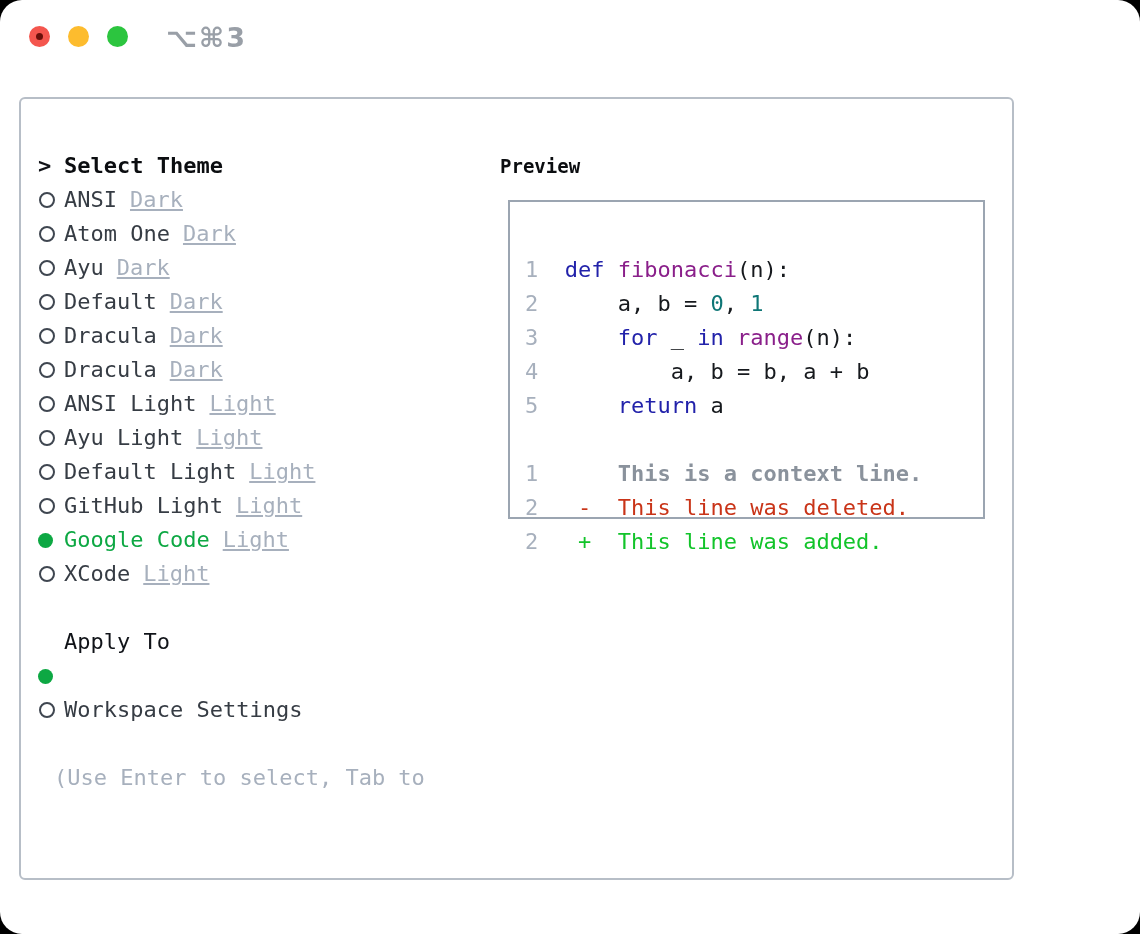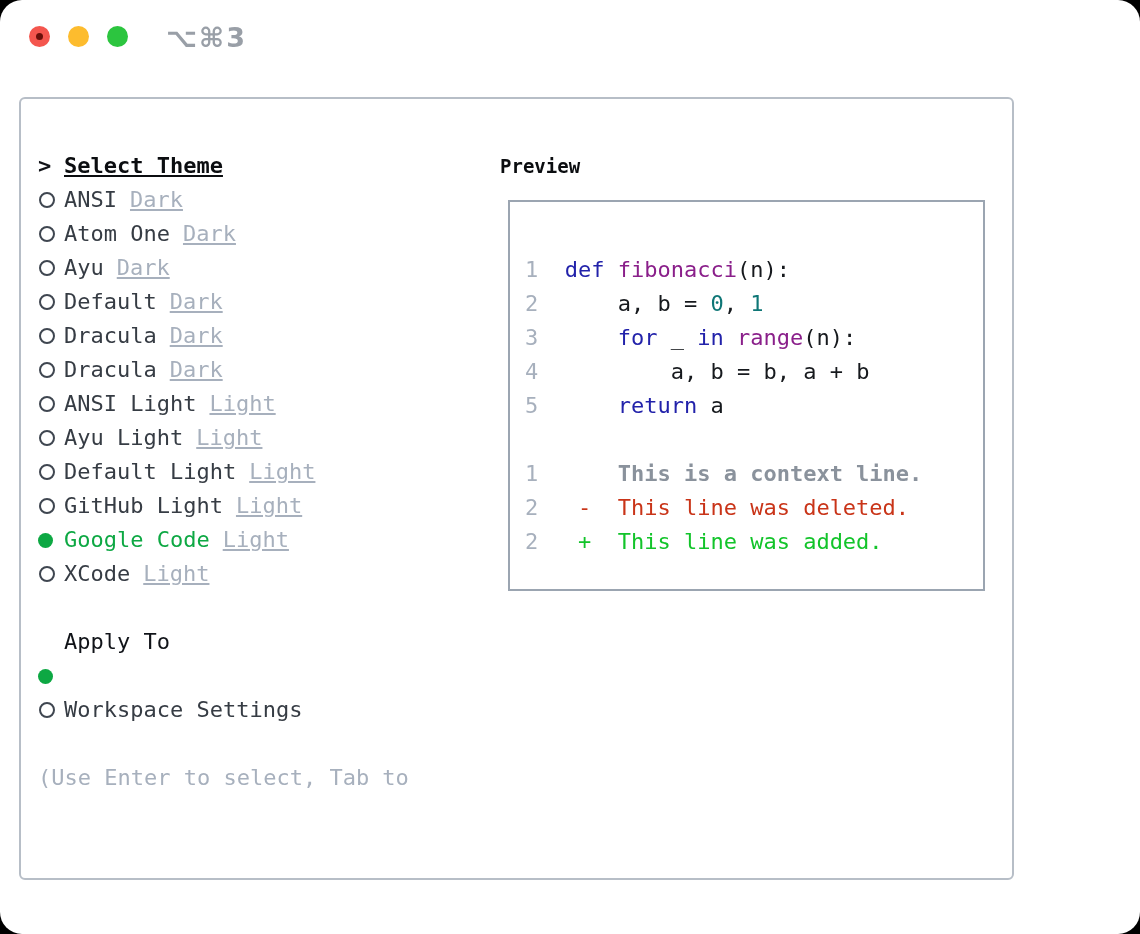--- a/index.html
+++ b/index.html
@@ -57,33 +57,33 @@
   .row .marker{
     width:26px;height:34px;display:flex;align-items:center;flex:0 0 26px;
   }
   .chev{font-weight:bold;color:#111318;}
   .circle{
     width:12px;height:12px;border-radius:50%;
     border:2px solid #3f4650;box-sizing:content-box;margin-left:1px;
   }
   .circle.sel{width:15px;height:15px;border:none;background:var(--ui-green);margin-left:0;}
   .row .name{color:var(--dark);}
-  .row.header .name{font-weight:bold;color:#0b0d10;text-decoration:underline;}
+  .row.header .name{font-weight:bold;color:#0b0d10;}
   .row.selected .name{color:var(--ui-green);}
   .row .tag{color:var(--muted);margin-left:13px;text-decoration:underline;}
   .row.apply-header .name{color:#101318;}
   .spacer{height:34px;}
-  .hint{color:var(--muted);height:34px;white-space:pre;}
+  .hint{color:var(--muted);height:34px;white-space:pre;margin-left:16px;}
   
   .preview-title{
     position:absolute;left:479px;top:50px;height:34px;line-height:34px;
     font-size:19px;font-weight:bold;color:#0b0d10;
   }
   .preview-box{
-    position:absolute;left:487px;top:101px;width:477px;height:391px;
+    position:absolute;left:487px;top:101px;width:477px;height:319px;
     border:2px solid var(--preview-border);box-sizing:border-box;background:#fff;padding-left:36px;
   }
   .codewrap{
     position:absolute;left:15px;top:51px;
     font-size:22px;line-height:34px;white-space:pre;color:var(--plain);
   }
   .pline{height:34px;}
   .lnum{display:inline-block;width:3ch;color:var(--muted);}
   .seg-keyword{color:var(--kw);}
   .seg-function{color:var(--fn);}

